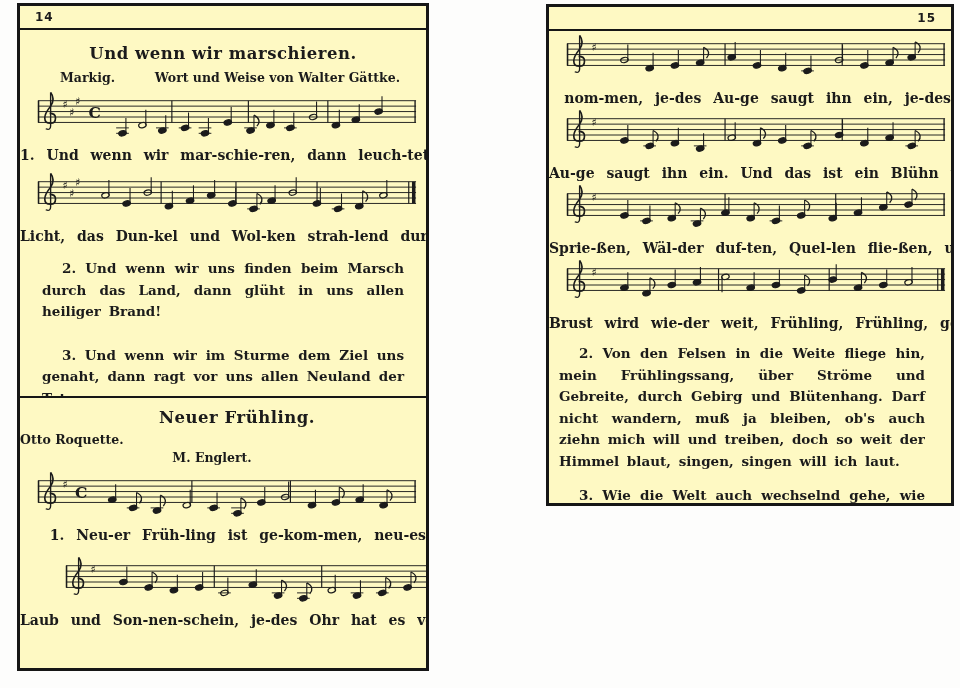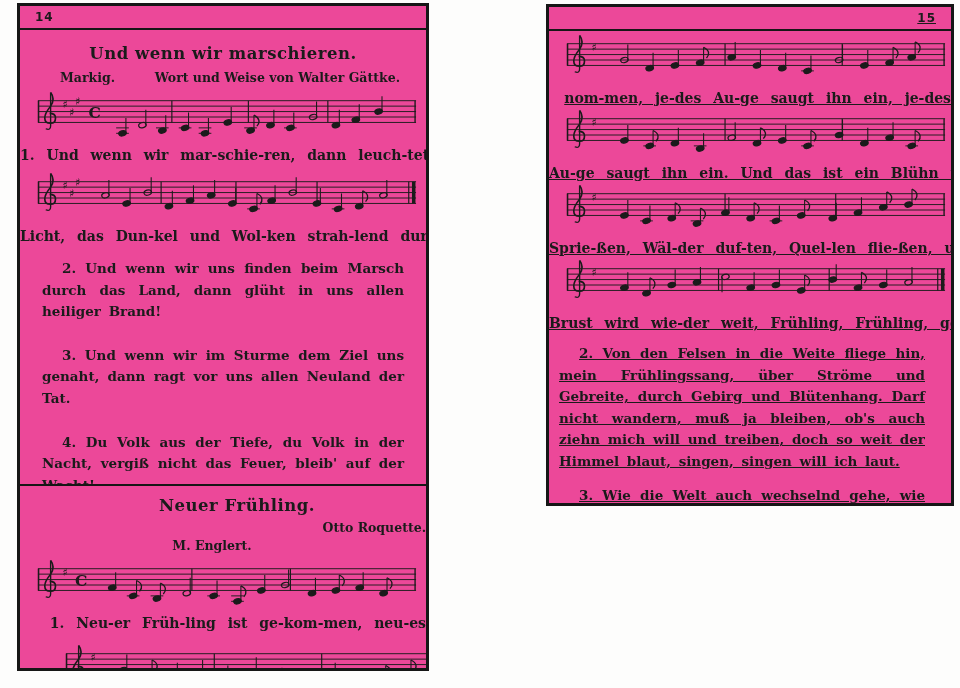--- a/index.html
+++ b/index.html
@@ -2,42 +2,42 @@
 <html><head>
 <meta charset="utf-8">
 <style>
   html,body{margin:0;padding:0;}
   body{
     width:960px;height:688px;position:relative;
     background:#fdfdfc;overflow:hidden;
     font-family:"DejaVu Serif", serif;color:#1b1b1b;
   }
   .page{
-    position:absolute;background:#ec4899;border:3px solid #161616;
+    position:absolute;background:#fef9c3;border:3px solid #161616;
     box-sizing:border-box;overflow:hidden;
   }
   .page-left{left:17px;top:3px;width:412px;height:668px;}
-  .page-right{left:546px;top:4px;width:408px;height:502px;text-decoration:underline;}
+  .page-right{left:546px;top:4px;width:408px;height:502px;}
   .pagenum-strip{
     height:22px;border-bottom:2px solid #161616;
     display:flex;align-items:center;padding:0 15px;
     font:700 12px "DejaVu Sans", sans-serif;letter-spacing:1px;
   }
   .strip-right{justify-content:flex-end;}
-  .song-block-1{height:454px;overflow:hidden;}
+  .song-block-1{height:366px;overflow:hidden;}
   .songs-divider{border-top:2px solid #161616;width:100%;height:0;}
   .song-title{
     text-align:center;font:700 16.5px "DejaVu Serif", serif;
     margin-top:14px;letter-spacing:.5px;
   }
   .credits-row{
     display:flex;justify-content:space-between;align-items:baseline;
     margin:7px 26px 0 40px;font:700 12.5px "DejaVu Serif", serif;
   }
-  .credit-center{text-align:right;font:700 12.5px "DejaVu Serif", serif;margin-top:5px;}
+  .credit-center{text-align:left;font:700 12.5px "DejaVu Serif", serif;margin-top:5px;}
   .credit-right{text-align:center;font:700 12.5px "DejaVu Serif", serif;margin:3px 34px 0 12px;}
   .stave{display:block;width:382px;height:58px;margin:3px 10px 0 16px;}
   .page-right .stave{margin:0 12px 0 16px;}
   .stave svg{width:100%;height:100%;display:block;}
   .lyric{
     text-align:right;font:700 14px "DejaVu Serif", serif;
     word-spacing:7px;margin-top:1px;white-space:nowrap;
   }
   .verse{
     font:700 13.5px "DejaVu Serif", serif;text-align:justify;

